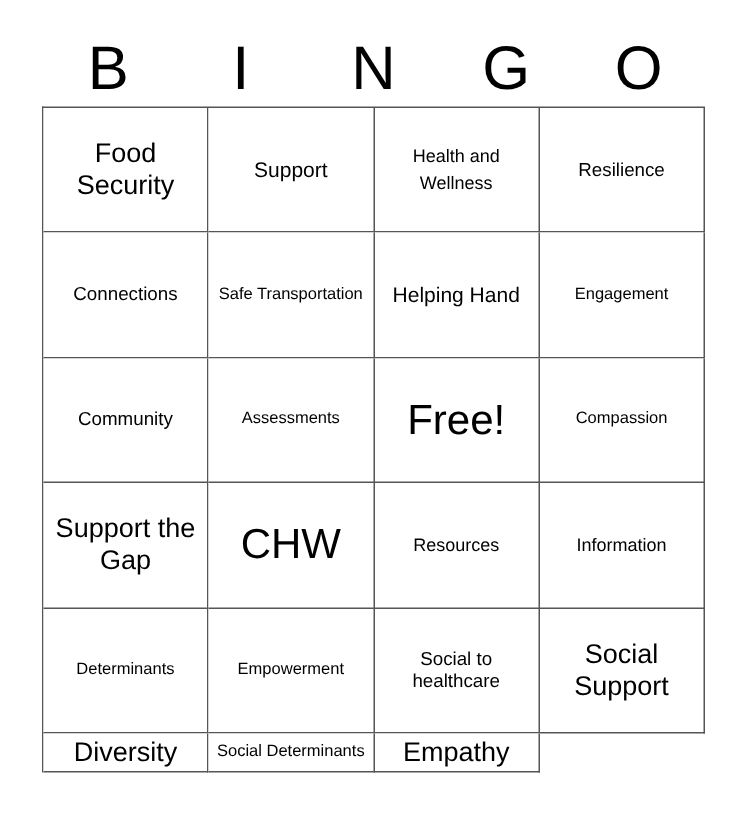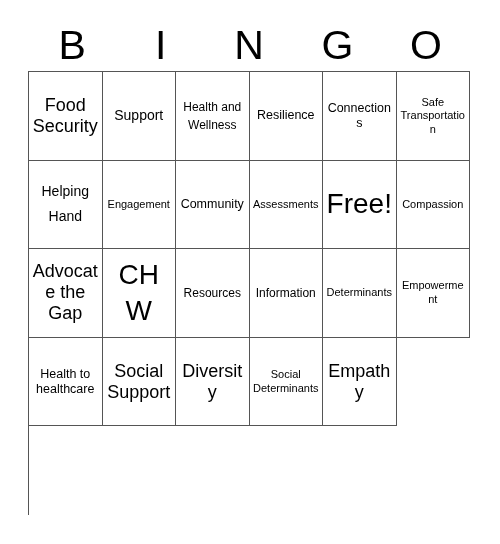--- a/index.html
+++ b/index.html
@@ -46,21 +46,21 @@
 
   
   #bingo-grid {
     position: absolute;
     left: 28px;
     top: 71px;
     width: 442px;
     height: 444px;
     box-sizing: border-box;
     display: grid;
-    grid-template-columns: repeat(6, 1fr);
+    grid-template-columns: repeat(4, 1fr);
     grid-template-rows: repeat(5, 1fr);
     border-top: 1.6px solid #555555;
     border-left: 1.6px solid #555555;
     background: #ffffff;
   }
   .cell {
     box-sizing: border-box;
     border-right: 1.6px solid #555555;
     border-bottom: 1.6px solid #555555;
     display: flex;
@@ -132,39 +132,39 @@
       <div class="cell">
         <span class="cell-text fs-xxs">Assessments</span>
       </div>
       <div class="cell">
         <span class="cell-text fs-xl">Free!</span>
       </div>
       <div class="cell">
         <span class="cell-text fs-xxs">Compassion</span>
       </div>
       <div class="cell">
-        <span class="cell-text fs-md">Advocate the Gap</span>
+        <span class="cell-text fs-md">Support the Gap</span>
       </div>
       <div class="cell">
         <span class="cell-text fs-xl">CHW</span>
       </div>
       <div class="cell">
         <span class="cell-text fs-sm">Resources</span>
       </div>
       <div class="cell">
         <span class="cell-text fs-sm">Information</span>
       </div>
       <div class="cell">
         <span class="cell-text fs-xxs">Determinants</span>
       </div>
       <div class="cell">
         <span class="cell-text fs-xxs">Empowerment</span>
       </div>
       <div class="cell">
-        <span class="cell-text fs-xs">Health to healthcare</span>
+        <span class="cell-text fs-xs">Social to healthcare</span>
       </div>
       <div class="cell">
         <span class="cell-text fs-md">Social Support</span>
       </div>
       <div class="cell">
         <span class="cell-text fs-md">Diversity</span>
       </div>
       <div class="cell">
         <span class="cell-text fs-xxs">Social Determinants</span>
       </div>

